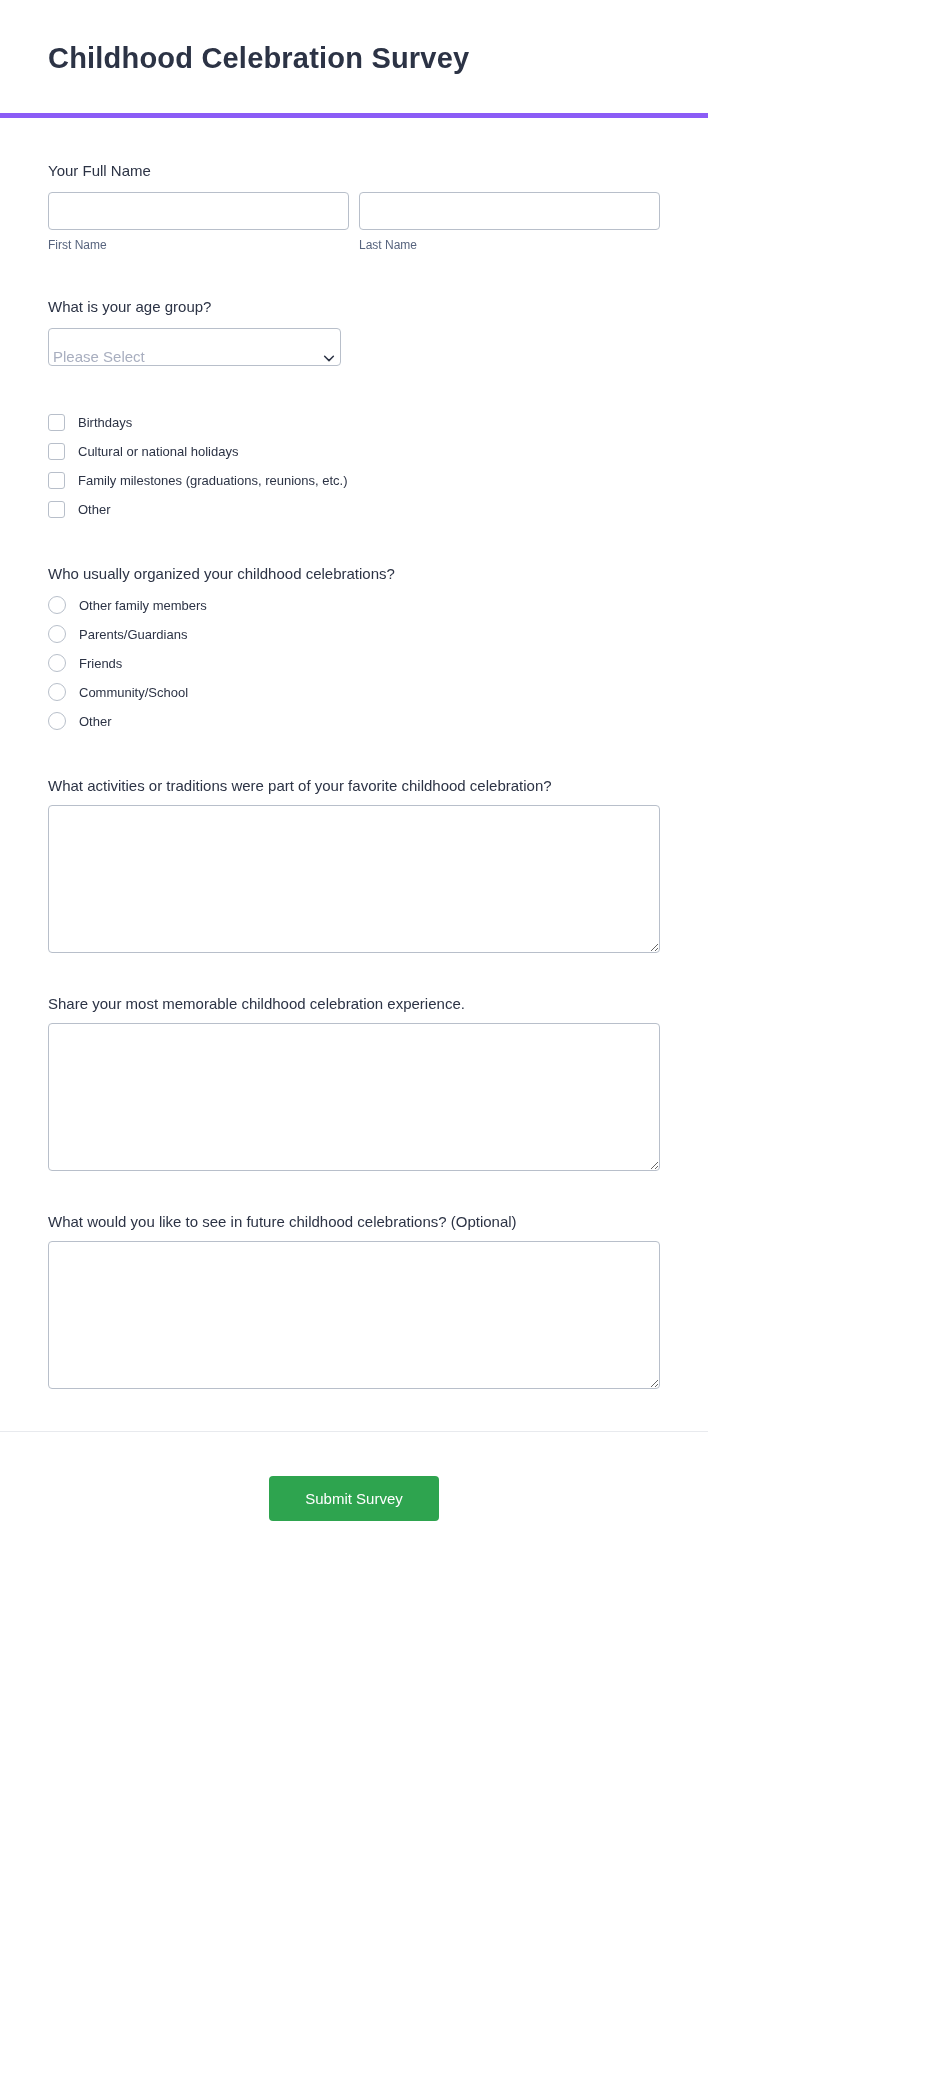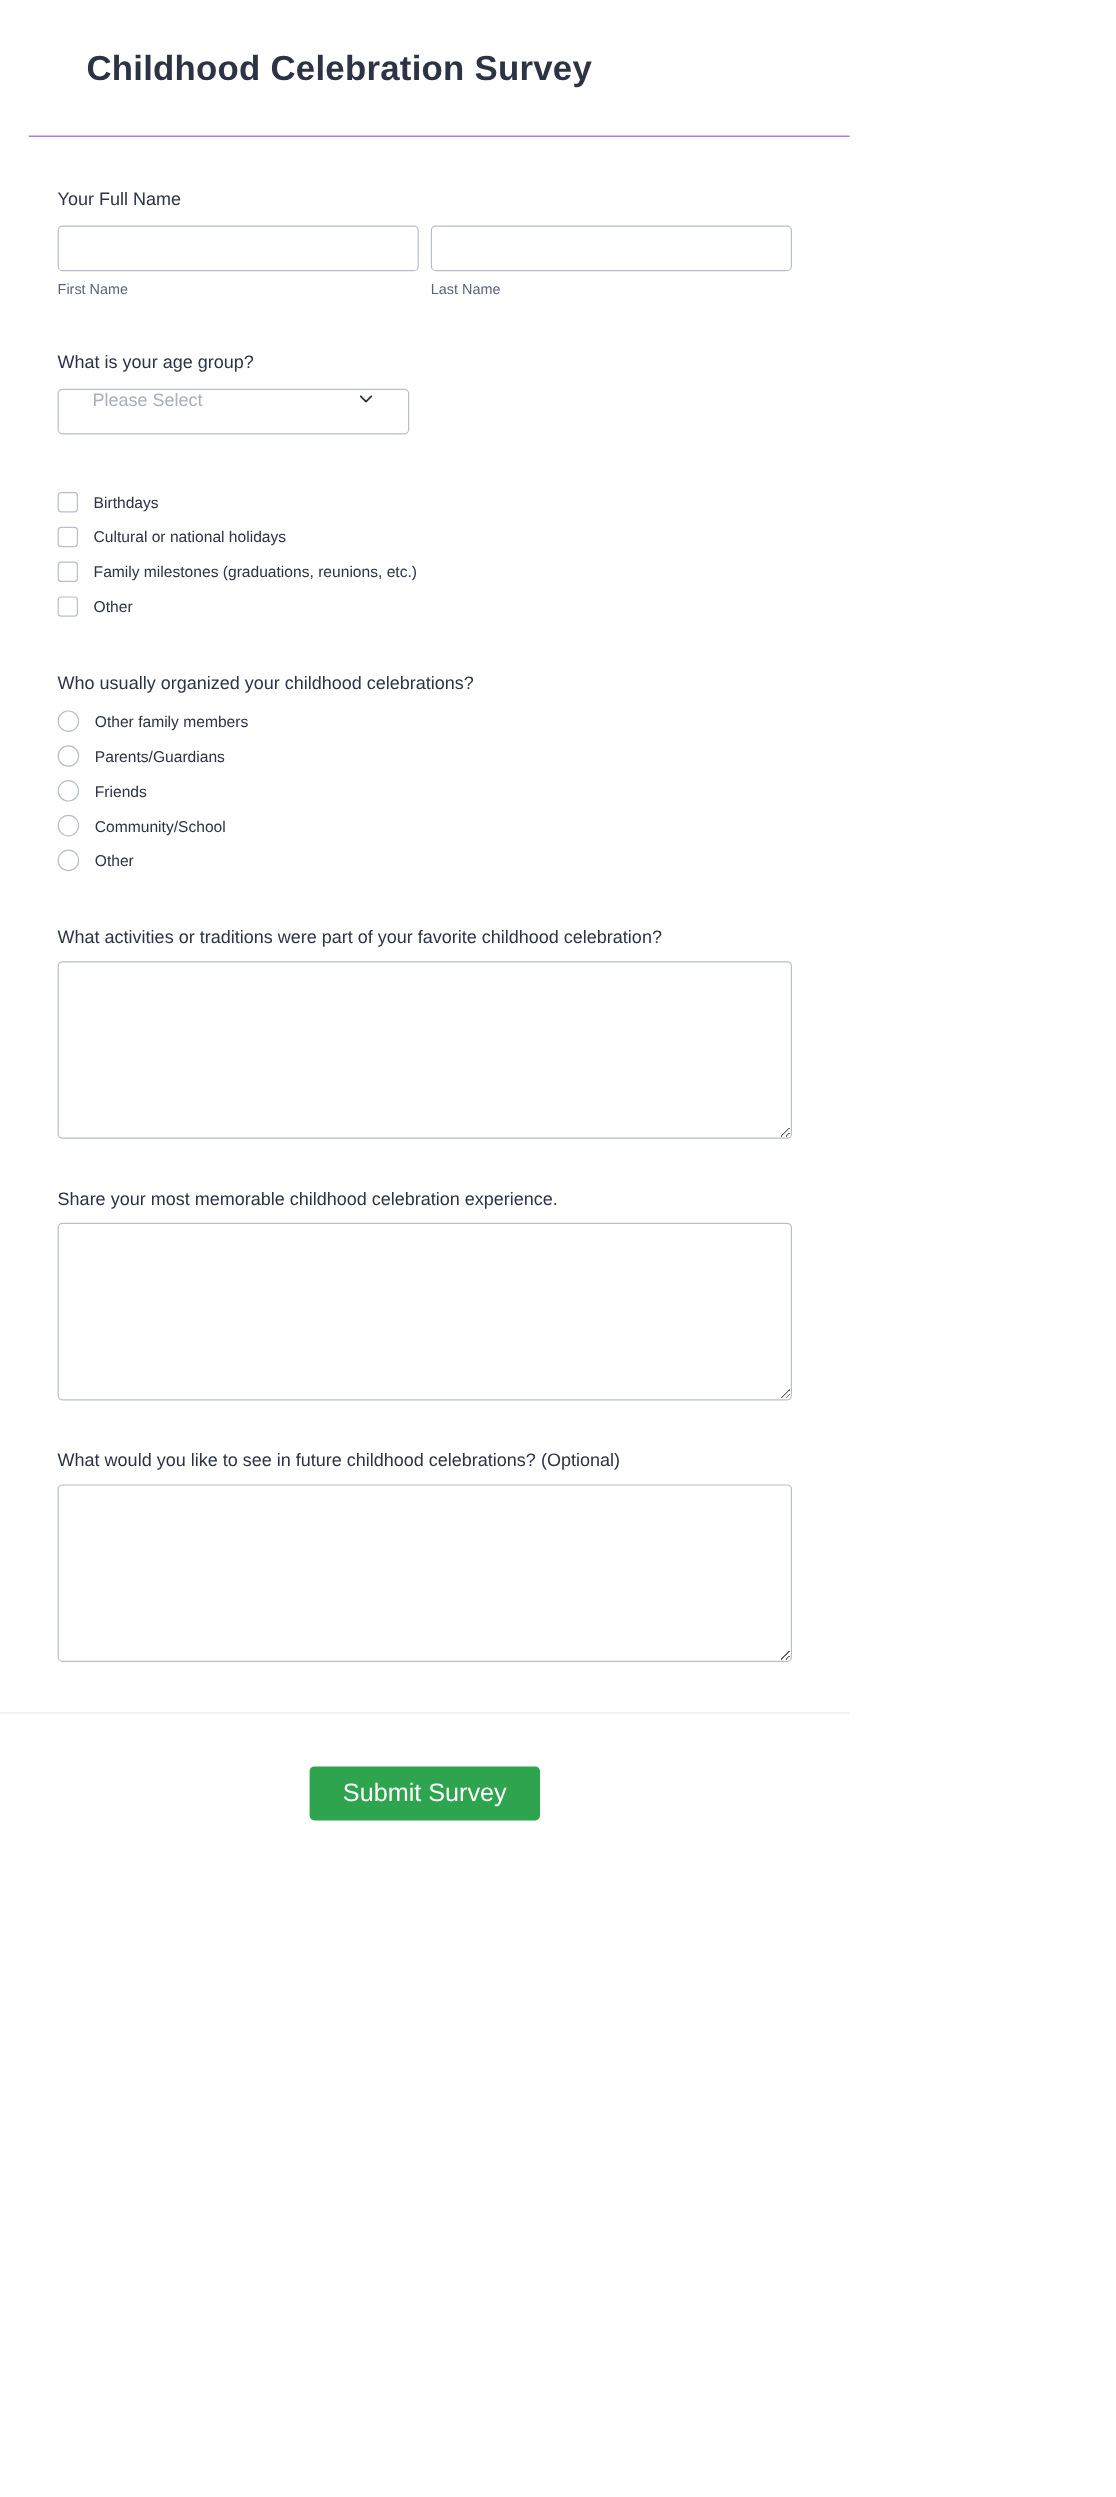--- a/index.html
+++ b/index.html
@@ -6,21 +6,21 @@
   html, body {
     background: #ffffff;
     font-family: "Liberation Sans", "DejaVu Sans", sans-serif;
     color: #2c3345;
   }
   body { width: 930px; min-height: 2081px; margin: 0; }
 
   .card { width: 708px; background: #ffffff; }
 
   
-  .form-header { padding: 42px 48px 38px 48px; border-bottom: 1px solid #8b5cf6; margin-left: 24px; }
+  .form-header { padding: 42px 48px 38px 48px; border-bottom: 5px solid #8b5cf6; }
   .form-title { font-size: 29px; font-weight: 700; color: #2c3345; letter-spacing: 0.2px; }
   .form-subtitle { margin-top: 9px; font-size: 15px; color: #5f6b7a; }
 
   
   .form-body { padding: 44px 48px 0 48px; }
   .question { margin-bottom: 46px; }
   .q-label { display: block; font-size: 15px; font-weight: 400; color: #2c3345; margin-bottom: 13px; }
 
   
   .name-row { display: flex; gap: 10px; }
@@ -32,22 +32,22 @@
     padding: 0 10px; outline: none;
     font-family: "Liberation Sans", "DejaVu Sans", sans-serif;
   }
   .sublabel { margin-top: 8px; font-size: 12px; color: #57647e; }
 
   
   .select {
     width: 293px; height: 38px;
     border: 1px solid #b8bfca; border-radius: 4px;
     background: #ffffff;
-    display: flex; align-items: flex-start; justify-content: space-between;
-    padding: 0 28px; cursor: pointer;
+    display: flex; align-items: flex-end; justify-content: space-between;
+    padding: 0 4px; cursor: pointer;
   }
   .select-placeholder { font-size: 15px; color: #a8aebf; }
   .chevron { display: inline-flex; align-items: center; }
 
   
   .options { display: flex; flex-direction: column; gap: 9px; }
   .option-row { display: flex; align-items: center; gap: 13px; min-height: 20px; cursor: pointer; }
   .checkbox {
     width: 17px; height: 17px; flex: 0 0 17px;
     border: 1px solid #b8bfca; border-radius: 3px; background: #ffffff;
@@ -72,21 +72,21 @@
   
   .submit-bar {
     border-top: 1px solid #e8eaee;
     padding: 44px 48px 48px 48px;
     display: flex; justify-content: center;
   }
   .submit-btn {
     min-width: 170px; height: 45px;
     background: #2ea44f; color: #ffffff;
     border: none; border-radius: 4px;
-    font-size: 21px; font-weight: 500;
+    font-size: 15px; font-weight: 500;
     font-family: "Liberation Sans", "DejaVu Sans", sans-serif;
     cursor: pointer; padding: 0 28px;
   }
 </style>
 </head>
 <body>
 
 <div class="card">
 
   <header class="form-header">

